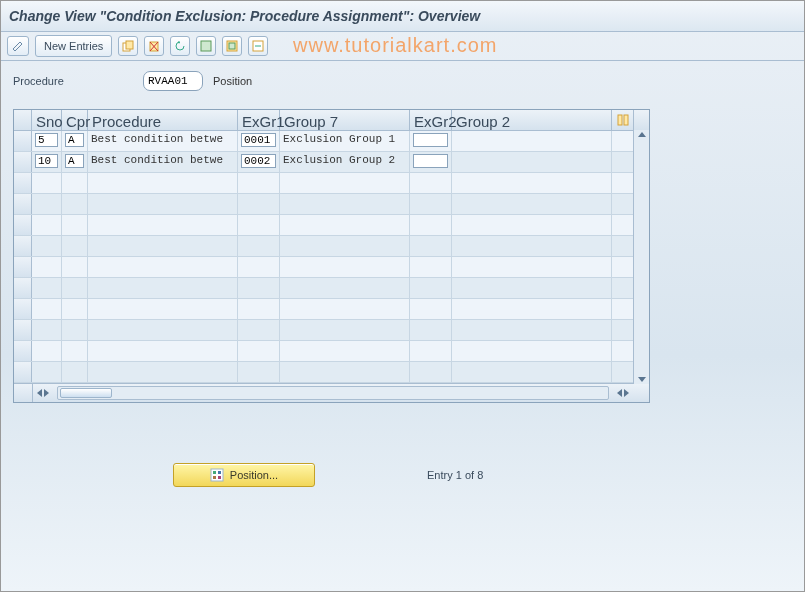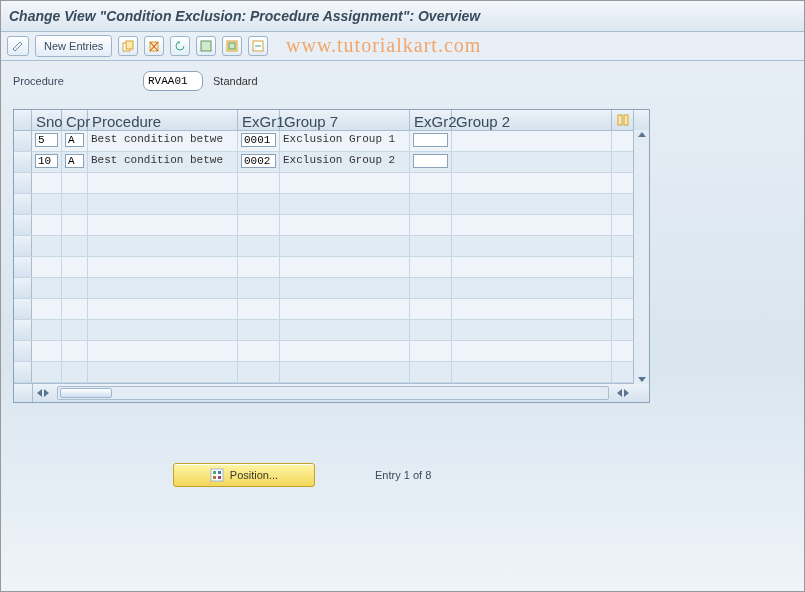--- a/index.html
+++ b/index.html
@@ -3,21 +3,21 @@
 <meta charset="utf-8">
 <style>
 html,body{margin:0;padding:0;font-family:Arial,Ans-serif;font-size:11px;color:#333;background:#fff}
 .win{width:805px;height:592px;border:1px solid #999;box-sizing:border-box;position:relative;overflow:hidden}
 .sap{width:100%;height:100%;background:linear-gradient(#eaf0f6,#d9e5ef 60%,#eef4f9);position:relative}
 .titlebar{height:30px;line-height:30px;padding:0 8px;font-style:italic;font-weight:bold;font-size:14px;color:#3a4b5c;border-bottom:1px solid #a9bdd1;background:linear-gradient(#f3f7fb,#dce7f1)}
 .toolbar{height:28px;display:flex;align-items:center;gap:6px;padding:0 6px;border-bottom:1px solid #a9bdd1;position:relative}
 .tbtn{height:20px;min-width:20px;border:1px solid #9db5cc;border-radius:3px;background:linear-gradient(#fff,#e3edf6);display:flex;align-items:center;justify-content:flex-start;padding:0 3px;box-sizing:border-box}
 .tbtn svg{display:block}
 .newentries{height:22px;padding:0 8px;font-size:11px;color:#3a4b5c}
-.watermark{position:absolute;left:285px;top:2px;font-size:20px;color:#f3a56a;font-family:Liberation Serif, serif;letter-spacing:1px;pointer-events:none}
+.watermark{position:absolute;left:292px;top:2px;font-size:20px;color:#f3a56a;font-family:Liberation Sans, sans-serif;letter-spacing:1px;pointer-events:none}
 .area{padding:10px 12px}
 .procrow{display:flex;align-items:center;gap:10px;margin-bottom:18px}
 .procrow label{color:#3a4b5c;width:120px}
 .inp{height:18px;border:1px solid #8aa3bb;background:#fff;padding:0 4px;font:11px 'Courier New',monospace}
 .grid{width:635px;border:1px solid #8aa3bb;background:#e9f0f6;position:relative}
 .ghead{display:flex;background:linear-gradient(#ecf2f8,#d5e2ee);border-bottom:1px solid #a9bdd1}
 .gh{border-right:1px solid #a9bdd1;padding:3px 4px;color:#3a4b5c;font-size:15px;box-sizing:border-box;height:20px}
 .gh-sel{width:18px}
 .gh-sno{width:30px}
 .gh-cpr{width:26px}
@@ -34,21 +34,21 @@
 .gc{border-right:1px solid #c7d6e3;padding:2px 3px;box-sizing:border-box;font:11px 'Courier New',monospace;overflow:hidden;white-space:nowrap}
 .gc input{width:100%;height:14px;border:0;border:1px solid #8aa3bb;background:#fff;font:11px 'Courier New',monospace;padding:0 2px;box-sizing:border-box}
 .gc-text{background:transparent}
 .rowsel{width:18px;background:linear-gradient(#ecf2f8,#d5e2ee);border-right:1px solid #a9bdd1}
 .vscroll{width:16px;position:absolute;right:0;top:20px;bottom:18px;background:#e3ecf4;border-left:1px solid #a9bdd1;display:flex;flex-direction:column;align-items:center;justify-content:space-between;padding:2px 0;box-sizing:border-box}
 .hscrollrow{height:18px;display:flex;align-items:center;background:linear-gradient(#ecf2f8,#d5e2ee);border-top:1px solid #a9bdd1}
 .hscrollrow .pad{width:18px;border-right:1px solid #a9bdd1;height:100%}
 .hscrollgroup{display:flex;align-items:center;gap:2px;padding:0 4px}
 .hsbar{flex:1;height:12px;margin:0 4px;background:#e3ecf4;border:1px solid #a9bdd1;border-radius:2px;position:relative}
 .hsbar .thumb{position:absolute;left:2px;top:1px;width:50px;height:8px;background:linear-gradient(#fff,#cddff0);border:1px solid #9db5cc;border-radius:2px}
-.footer{margin-top:60px;display:flex;align-items:center;gap:60px;padding-left:160px}
+.footer{margin-top:60px;display:flex;align-items:center;gap:112px;padding-left:160px}
 .posbtn{height:22px;width:140px;background:linear-gradient(#fff6a8,#f2d75a);border:1px solid #c4a127;border-radius:3px;display:flex;align-items:center;justify-content:center;gap:6px;font-size:11px;color:#3a3a2a;box-shadow:0 1px 0 #fff inset}
 .entrytxt{color:#3a4b5c}
 .tri{width:0;height:0;border-style:solid}
 .tri.r{border-width:4px 0 4px 5px;border-color:transparent transparent transparent #5a7590}
 .tri.l{border-width:4px 5px 4px 0;border-color:transparent #5a7590 transparent transparent}
 .tri.u{border-width:0 4px 5px 4px;border-color:transparent transparent #5a7590 transparent}
 .tri.d{border-width:5px 4px 0 4px;border-color:#5a7590 transparent transparent transparent}
 </style>
 </head>
 <body>
@@ -104,21 +104,21 @@
             <line x1="3" y1="6" x2="9" y2="6" stroke="#3a8"></line>
           </svg>
         </div>
   <div class="watermark">www.tutorialkart.com</div>
 </div>
 
 <div class="area">
   <div class="procrow">
     <label>Procedure</label>
     <input class="inp" style="width: 50px; border-radius: 7px;" value="RVAA01">
-    <span>Standard</span>
+    <span>Position</span>
   </div>
 
   <div class="grid">
     <div class="ghead">
       <div class="gh gh-sel"></div>
       <div class="gh gh-sno">Sno</div>
       <div class="gh gh-cpr">Cpr</div>
       <div class="gh gh-proc">Procedure</div>
       <div class="gh gh-ex1">ExGr1</div>
       <div class="gh gh-g1">Group 7</div>

